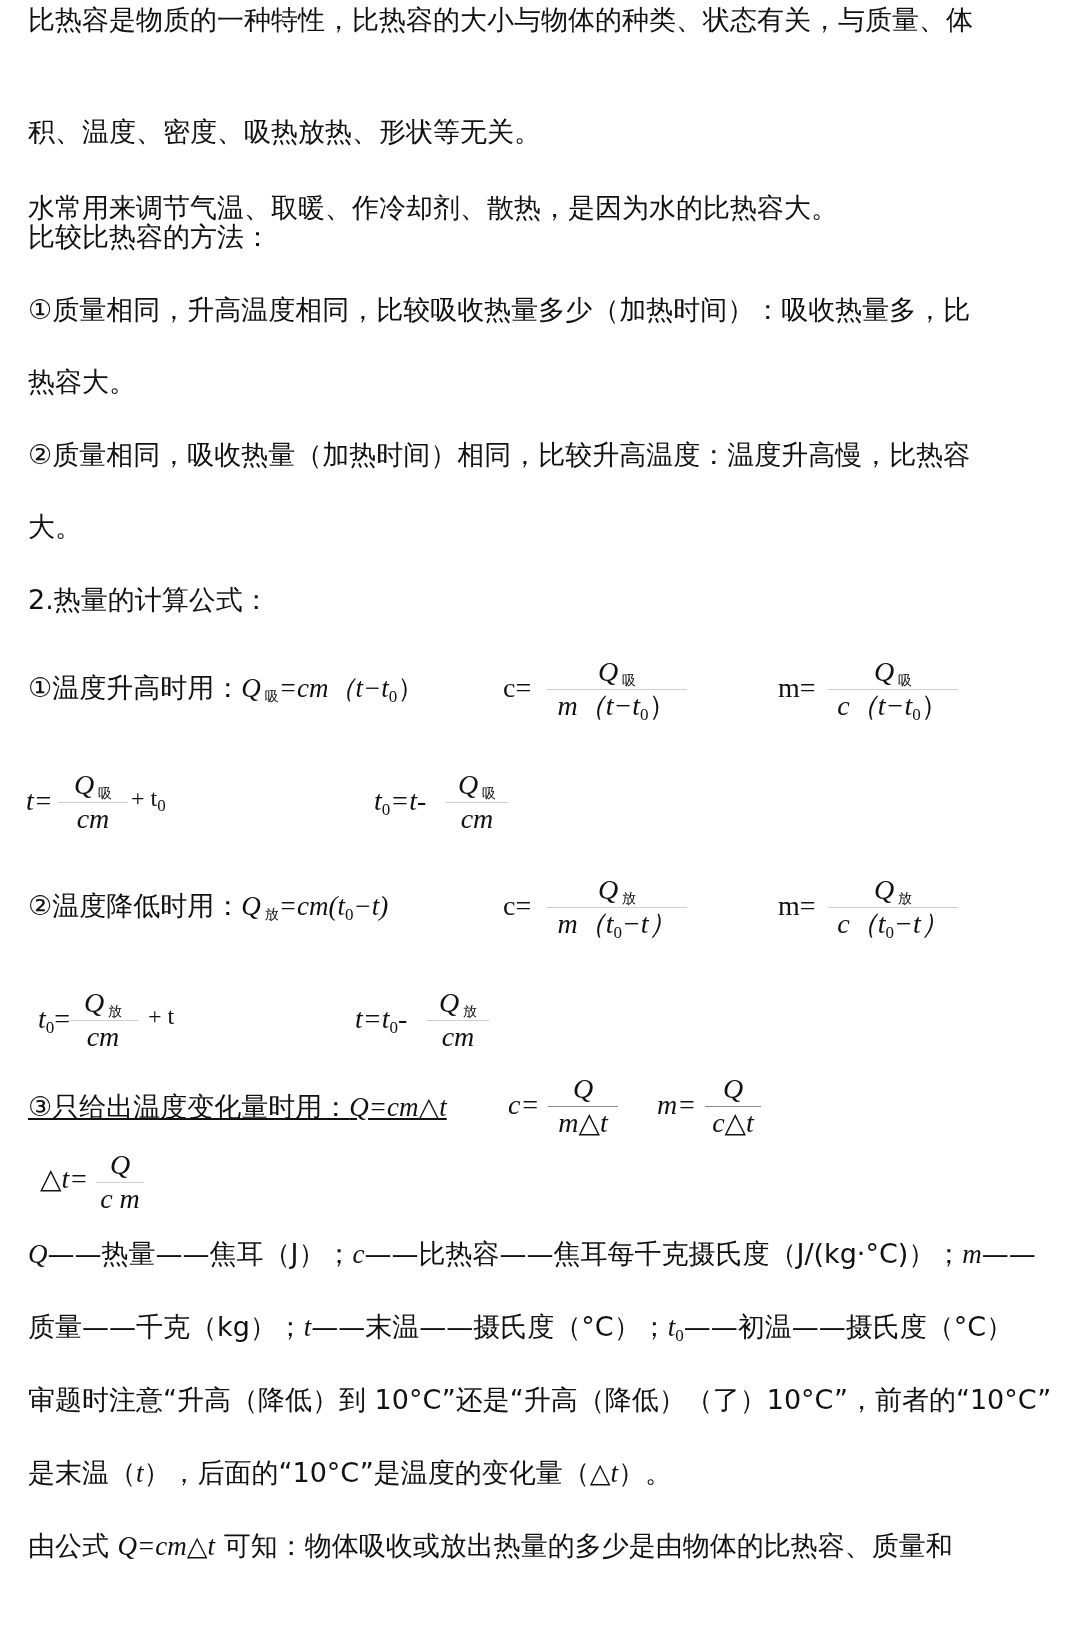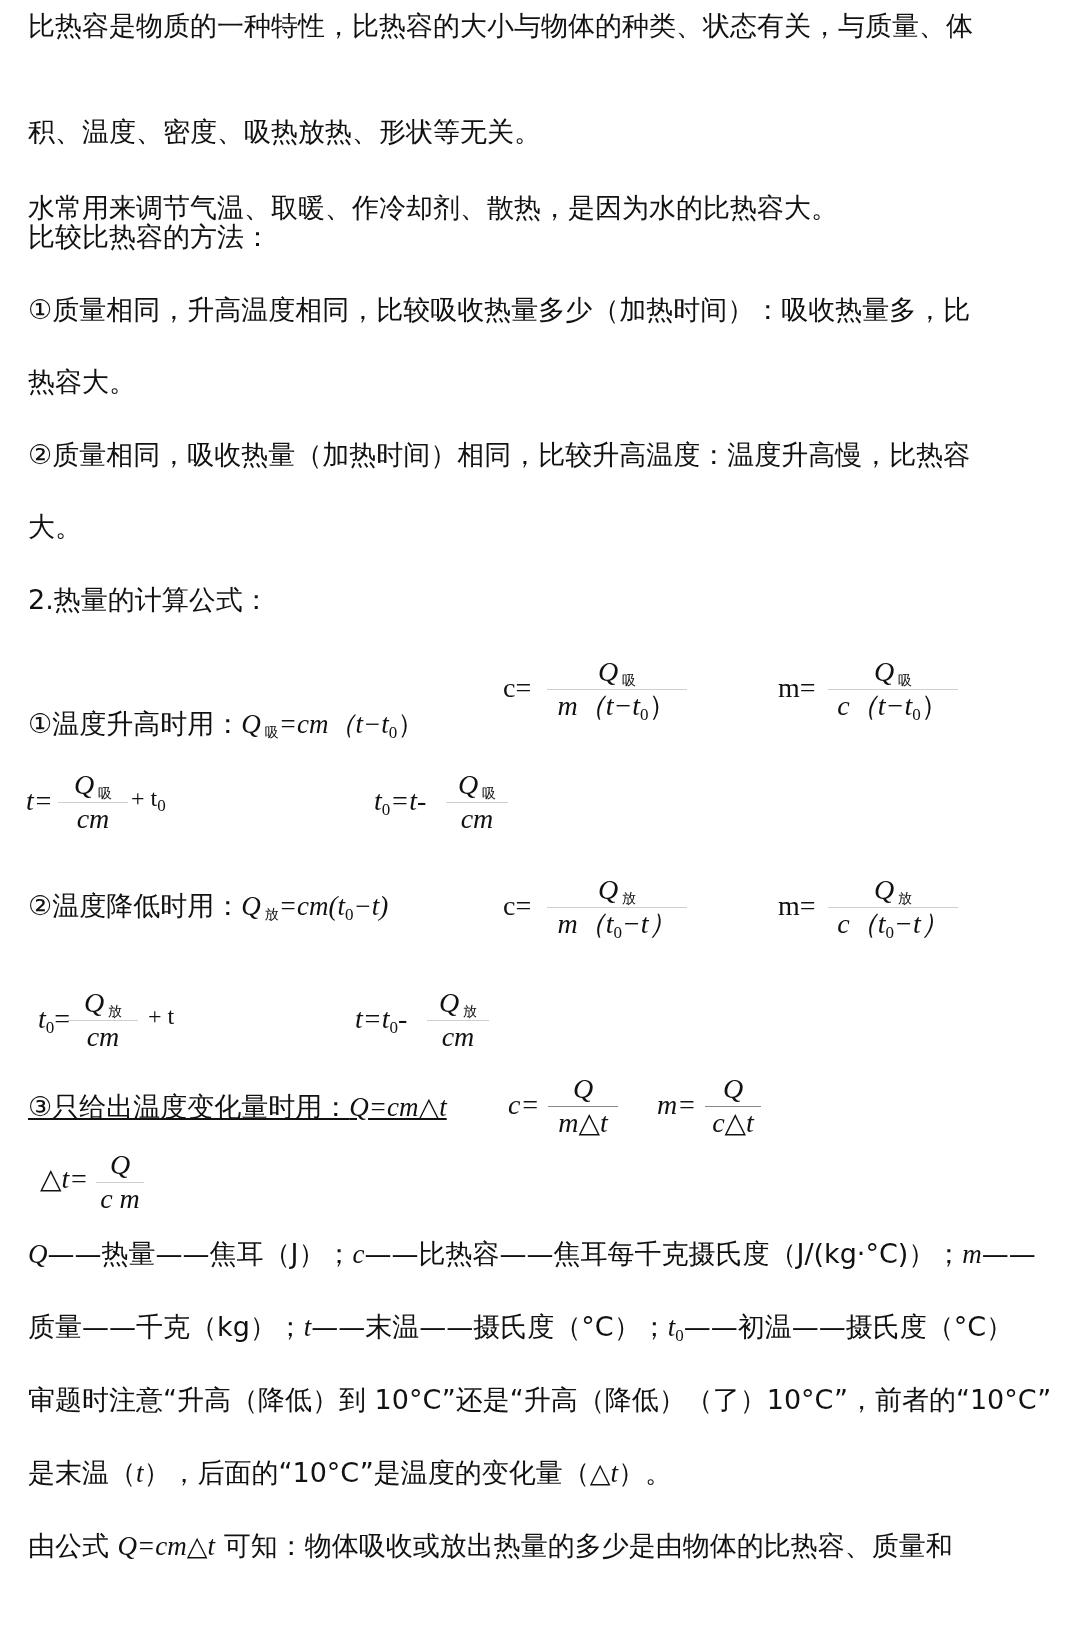--- a/index.html
+++ b/index.html
@@ -21,31 +21,31 @@
       position: absolute; display: flex; flex-direction: column; align-items: center;
     }
     .frac .num { line-height: 34px; height: 34px; padding: 0 4px; }
     .frac .bar { height: 1px; background: #cfcfcf; align-self: stretch; }
     .frac .den { line-height: 32px; height: 36px; padding: 0 4px; }
     .lhs { position: absolute; }
   </style>
 </head>
 <body>
 
-<div class="line" style="top:8px;text-align:right;">比热容是物质的一种特性，比热容的大小与物体的种类、状态有关，与质量、体</div>
+<div class="line" style="top:2px;text-align:right;">比热容是物质的一种特性，比热容的大小与物体的种类、状态有关，与质量、体</div>
 <div class="line" style="top:74px;margin-top:40px;">积、温度、密度、吸热放热、形状等无关。</div>
 <div class="line" style="top:146px;margin-top:44px;">水常用来调节气温、取暖、作冷却剂、散热，是因为水的比热容大。</div>
 <div class="line" style="top:219px;">比较比热容的方法：</div>
 <div class="line" style="top:292px;text-align:center;">①质量相同，升高温度相同，比较吸收热量多少（加热时间）：吸收热量多，比</div>
 <div class="line" style="top:364px;">热容大。</div>
 <div class="line" style="top:437px;">②质量相同，吸收热量（加热时间）相同，比较升高温度：温度升高慢，比热容</div>
 <div class="line" style="top:509px;">大。</div>
 <div class="line" style="top:582px;">2.热量的计算公式：</div>
 
-<div class="line" style="top:670px;margin-top:36px;">
+<div class="line" style="top:670px;">
   <span>①温度升高时用：</span><span class="it">Q</span><span class="sub-cn">吸</span><span class="it">=cm（t−t</span><span class="sub-num">0</span><span class="serif">）</span>
 </div>
 
 <div class="frac-block" style="left:503px; top:655px;">
   <span class="lhs" style="left:0; top:17px;">c=</span>
   <div class="frac" style="left:44px; top:0; width:140px;">
     <div class="num"><span class="it">Q</span><span class="sub-cn">吸</span></div>
     <div class="bar"></div>
     <div class="den"><span class="it">m（t−t</span><span class="sub-num">0</span><span class="serif">）</span></div>
   </div>

